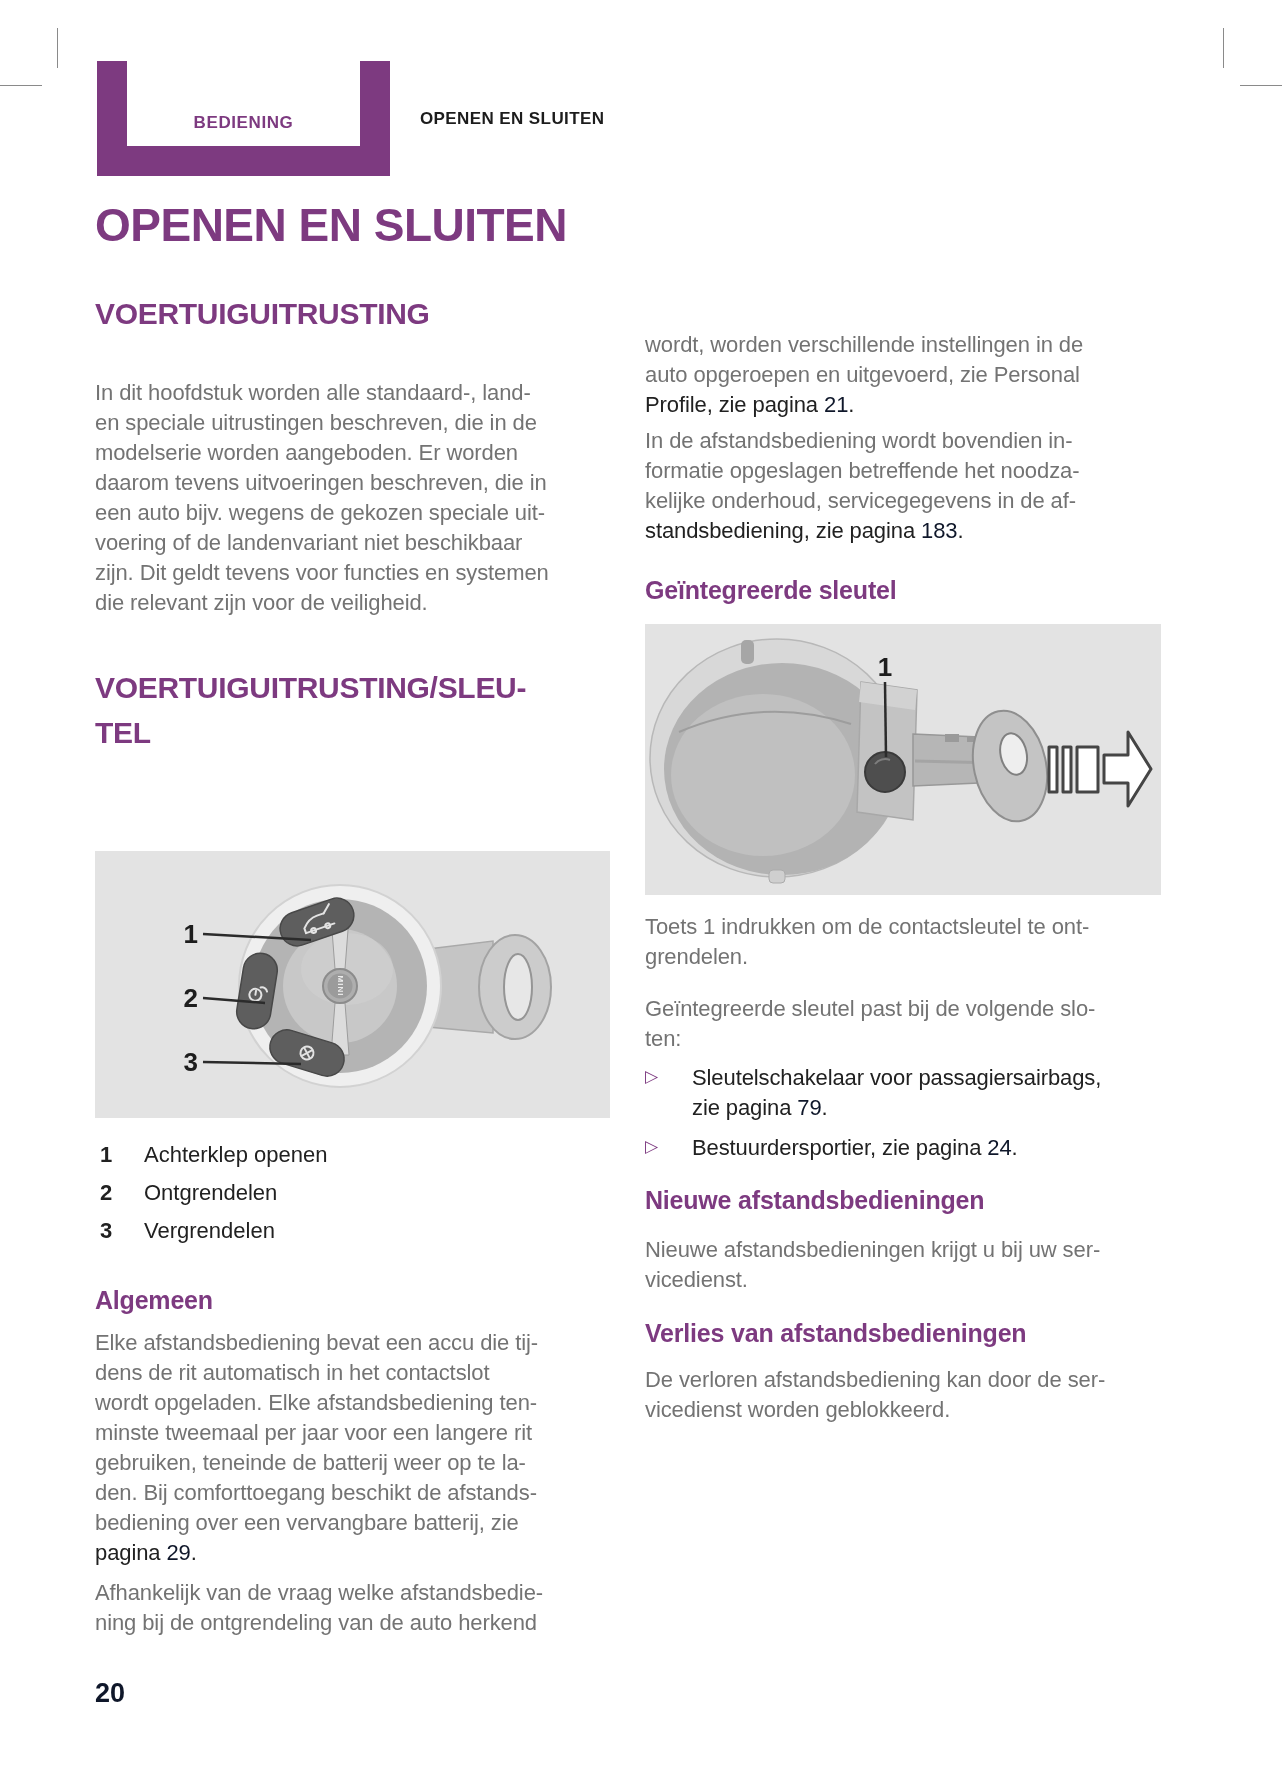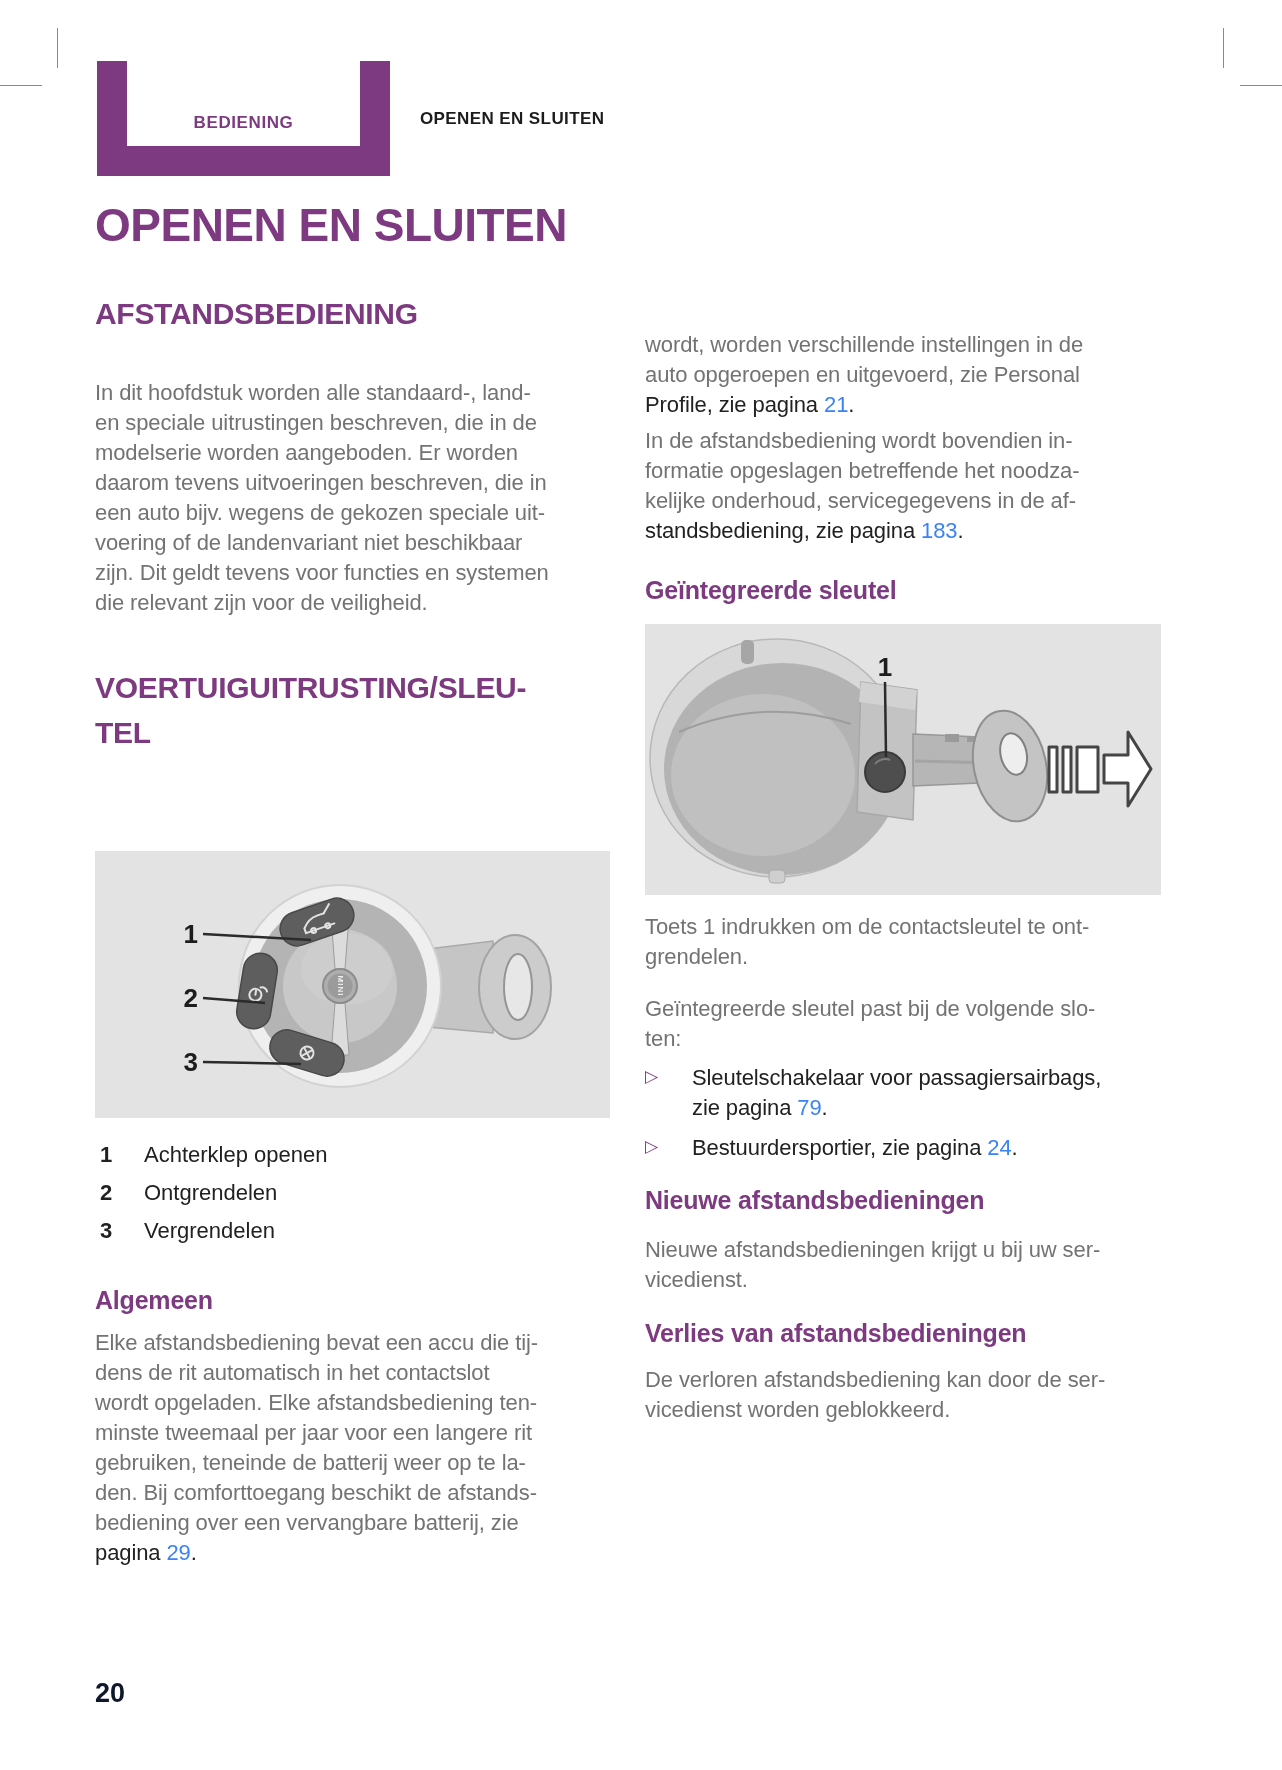--- a/index.html
+++ b/index.html
@@ -15,21 +15,21 @@
     border-left:30px solid #7d3a80;border-right:30px solid #7d3a80;border-bottom:30px solid #7d3a80;
     display:flex;align-items:flex-end;justify-content:center;padding-bottom:13px;
   }
   .tab-label{font-size:17px;font-weight:bold;color:#7d3a80;letter-spacing:.6px;}
   .runner{left:420px;top:81px;font-size:17px;font-weight:bold;color:#1c1c1c;letter-spacing:.4px;}
   .page-title{left:95px;top:170px;font-size:46px;font-weight:bold;color:#7d3a80;letter-spacing:-.5px;}
   .h-section{font-size:30px;font-weight:bold;color:#7d3a80;letter-spacing:-.3px;line-height:45px;white-space:pre-line;}
   .h-sub{font-size:25px;font-weight:bold;color:#7d3a80;letter-spacing:-.2px;}
   .body-text{font-size:22px;line-height:30px;letter-spacing:-.1px;white-space:pre-line;color:#737373;}
   .body-line{font-size:22px;line-height:30px;letter-spacing:-.1px;color:#212121;}
-  .pagelink{color:#3b82f6;cursor:pointer;}
+  .pagelink{color:#0f172a;cursor:pointer;}
   .legend-row{display:flex;font-size:22px;line-height:38px;color:#212121;}
   .legend-num{width:44px;font-weight:bold;}
   .bullet-row{display:flex;align-items:flex-start;}
   .bullet-marker{width:47px;font-size:17px;color:#7d3a80;padding-top:3px;}
   .bullet-body{font-size:22px;line-height:30px;letter-spacing:-.1px;}
   .page-num{left:95px;top:1650px;font-size:27px;font-weight:bold;color:#0f172a;}
   svg text{font-family:"Liberation Sans",sans-serif;}
 </style>
 </head>
 <body>
@@ -41,21 +41,21 @@
   <div class="abs crop" style="left:1223px;top:0;width:1px;height:40px;"></div>
   <div class="abs crop" style="left:1240px;top:57px;width:42px;height:1px;"></div>
 
   <div class="abs tab-bracket">
     <span class="tab-label">BEDIENING</span>
   </div>
   <div class="abs runner">OPENEN EN SLUITEN</div>
 
   <div class="abs page-title">OPENEN EN SLUITEN</div>
 
-  <div class="abs h-section" style="left:95px;top:263px;">AFSTANDSBEDIENING</div>
+  <div class="abs h-section" style="left:95px;top:263px;">VOERTUIGUITRUSTING</div>
   <div class="abs body-text" style="left:95px;top:350px;">In dit hoofdstuk worden alle standaard-, land-
 en speciale uitrustingen beschreven, die in de
 modelserie worden aangeboden. Er worden
 daarom tevens uitvoeringen beschreven, die in
 een auto bijv. wegens de gekozen speciale uit-
 voering of de landenvariant niet beschikbaar
 zijn. Dit geldt tevens voor functies en systemen
 die relevant zijn voor de veiligheid.</div>
 
   <div class="abs h-section" style="left:95px;top:637px;">VOERTUIGUITRUSTING/SLEU-
@@ -134,20 +134,22 @@
   <div class="abs body-text" style="left:95px;top:1300px;">Elke afstandsbediening bevat een accu die tij-
 dens de rit automatisch in het contactslot
 wordt opgeladen. Elke afstandsbediening ten-
 minste tweemaal per jaar voor een langere rit
 gebruiken, teneinde de batterij weer op te la-
 den. Bij comforttoegang beschikt de afstands-
 bediening over een vervangbare batterij, zie</div>
   <div class="abs body-line" style="left:95px;top:1510px;">
     <span>pagina </span><span class="pagelink">29</span><span>.</span>
   </div>
+  <div class="abs body-text" style="left:95px;top:1550px;">Afhankelijk van de vraag welke afstandsbedie-
+ning bij de ontgrendeling van de auto herkend</div>
 
   <div class="abs page-num">20</div>
 
   <div class="abs body-text" style="left:645px;top:302px;">wordt, worden verschillende instellingen in de
 auto opgeroepen en uitgevoerd, zie Personal</div>
   <div class="abs body-line" style="left:645px;top:362px;">
     <span>Profile, zie pagina </span><span class="pagelink">21</span><span>.</span>
   </div>
 
   <div class="abs body-text" style="left:645px;top:398px;">In de afstandsbediening wordt bovendien in-

